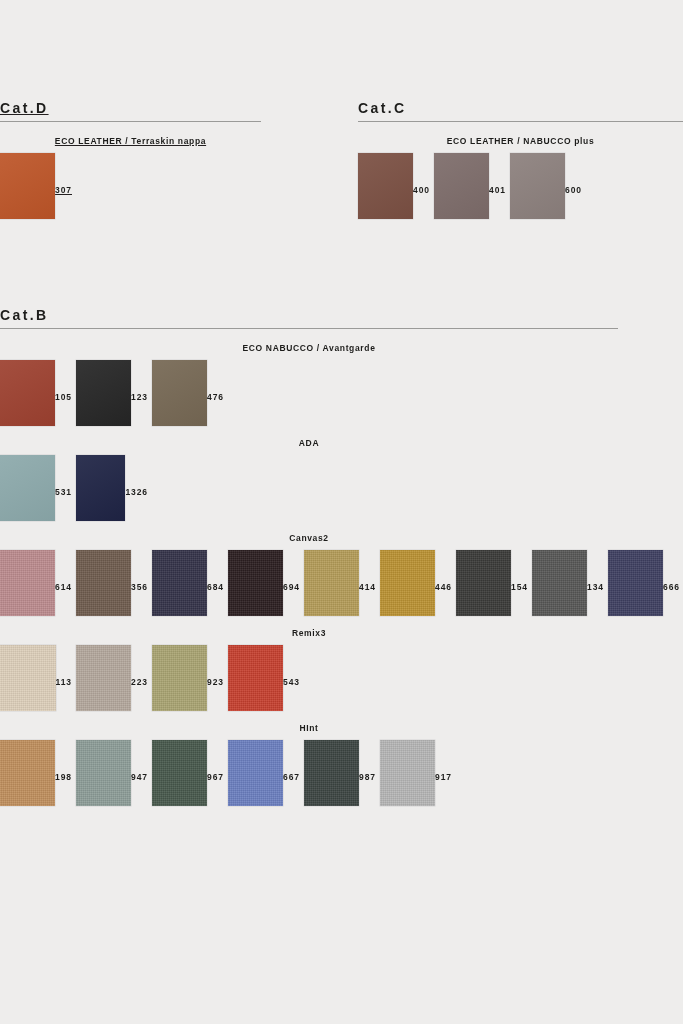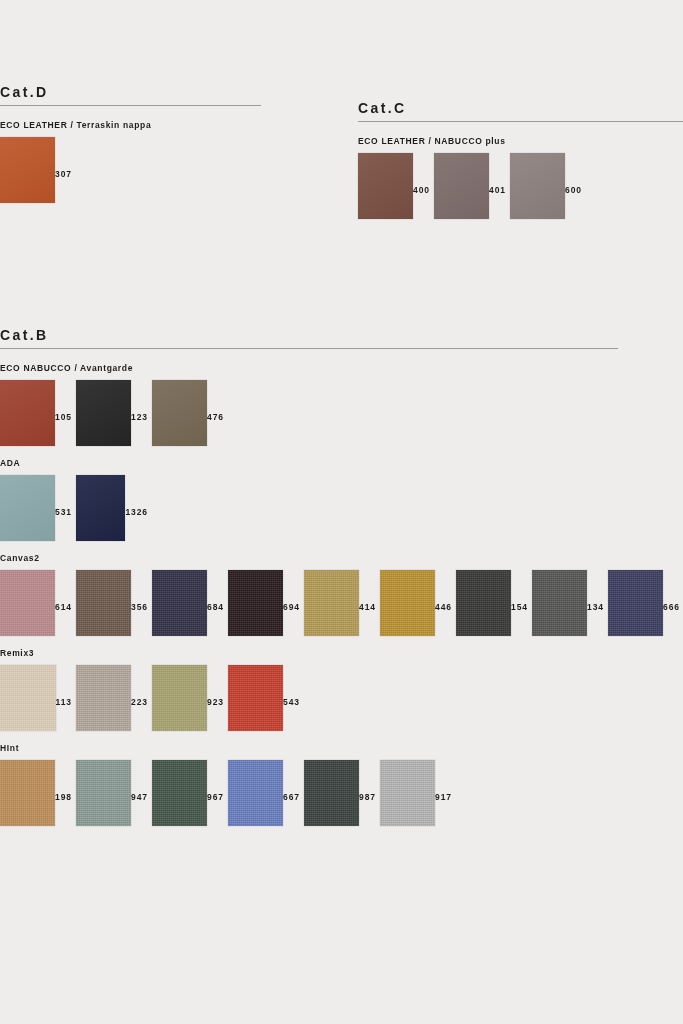--- a/index.html
+++ b/index.html
@@ -35,21 +35,21 @@
     white-space: nowrap;
   }
   .cat-rule {
     height: 1px;
     background: #9a9a98;
     width: 100%;
     margin-bottom: 14px;
   }
 
   
-  .group { margin-bottom: 0; }
+  .group { margin-bottom: 0; text-align: center; }
   .group-label {
     font-size: 8.5px;
     font-weight: 700;
     letter-spacing: 0.65px;
     color: #1d1d1b;
     line-height: 10px;
     margin-bottom: 7px;
     white-space: nowrap;
   }
 
@@ -87,23 +87,23 @@
   .swatch-code {
     font-size: 8.5px;
     font-weight: 700;
     letter-spacing: 0.9px;
     color: #1d1d1b;
     margin-top: 8px;
     line-height: 10px;
   }
 
   
-  #cat-d  { left: 0px;   top: 84px; width: 261px; }
+  #cat-d  { left: 0px;   top: 100px; width: 261px; text-decoration: underline; }
   #cat-c  { left: 358px; top: 100px; width: 325px; }
-  #cat-b  { left: 0px;   top: 307px; width: 618px; margin-top: 20px; }
+  #cat-b  { left: 0px;   top: 307px; width: 618px; }
 
   #cat-b .group + .group { margin-top: 12px; }
 </style>
 </head>
 <body>
 
 <div class="page">
 
   <div class="cat-block" id="cat-d">
     <div class="cat-title">Cat.D</div>

